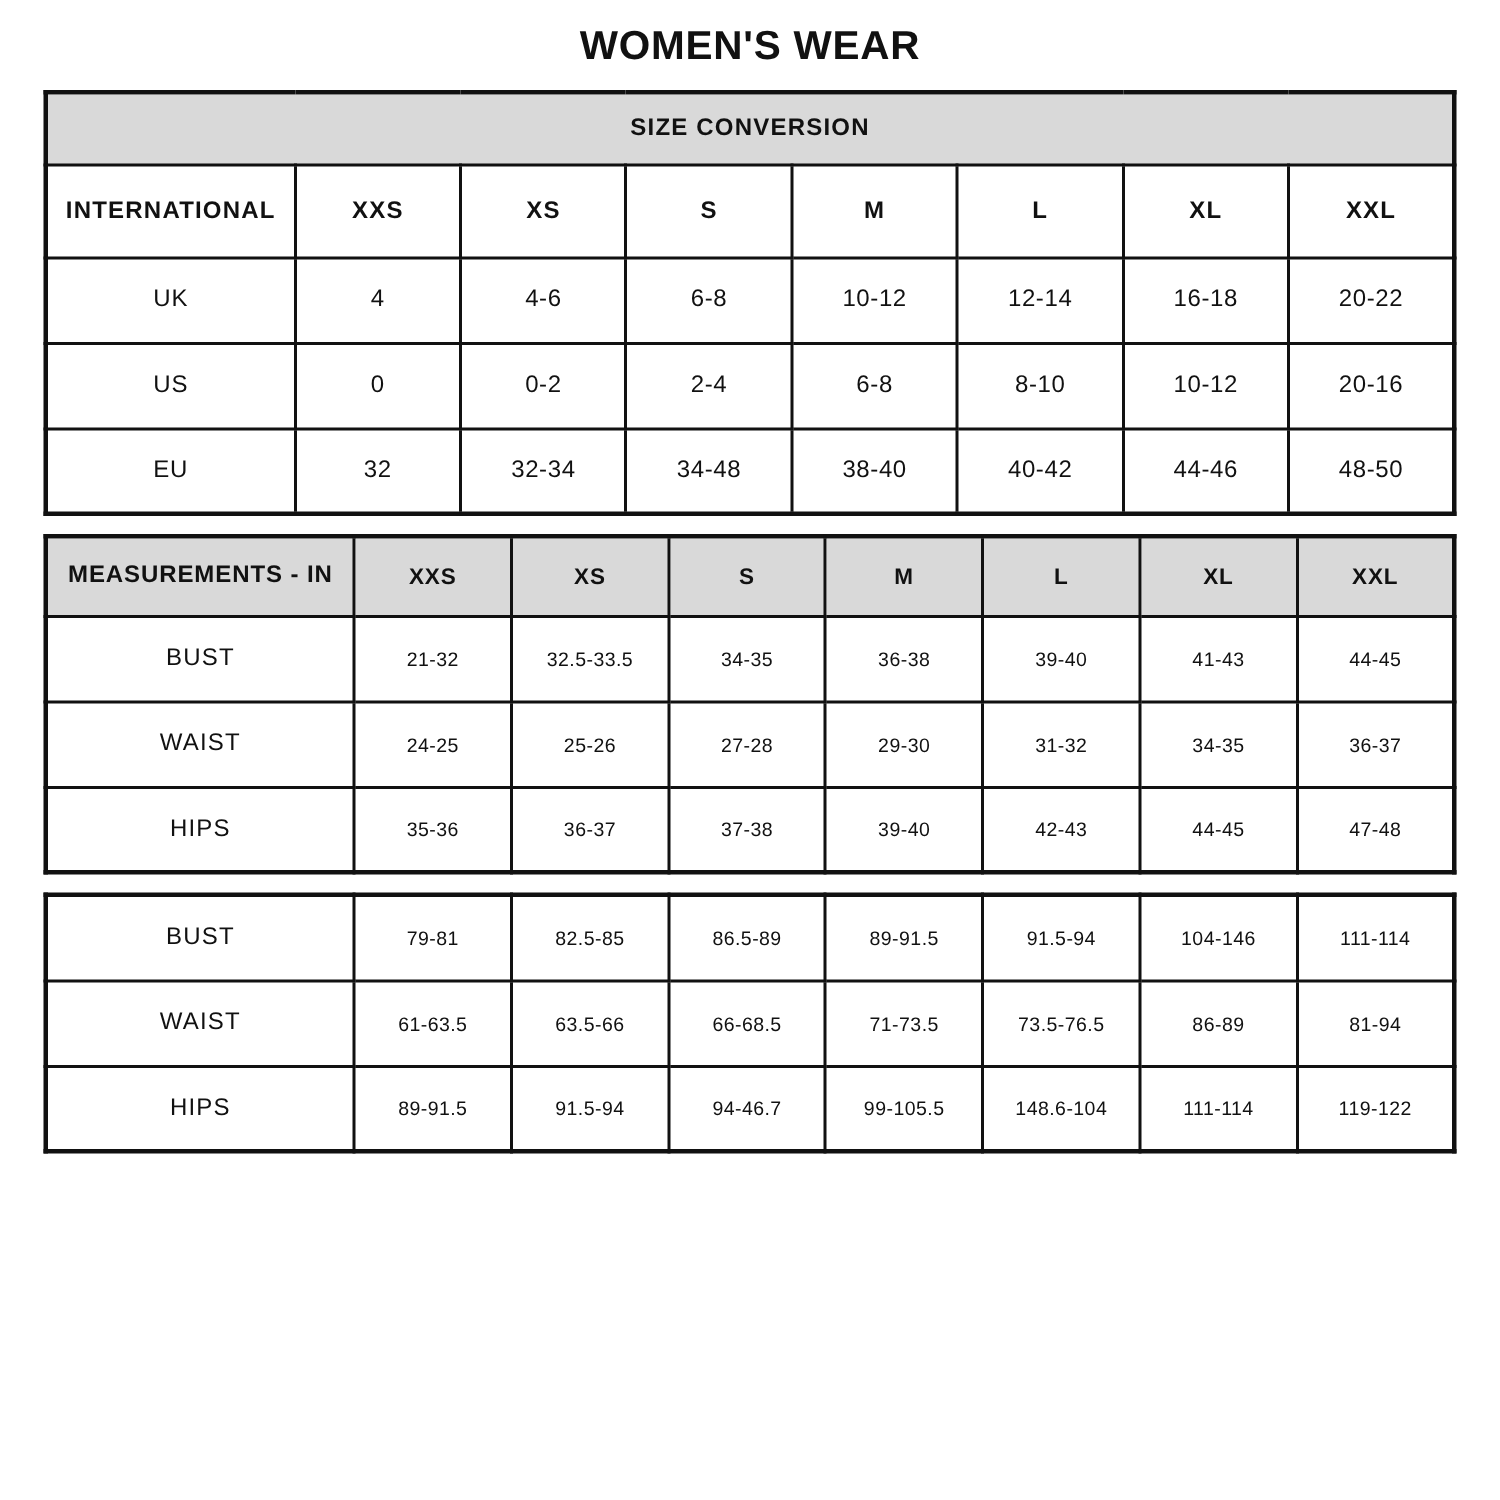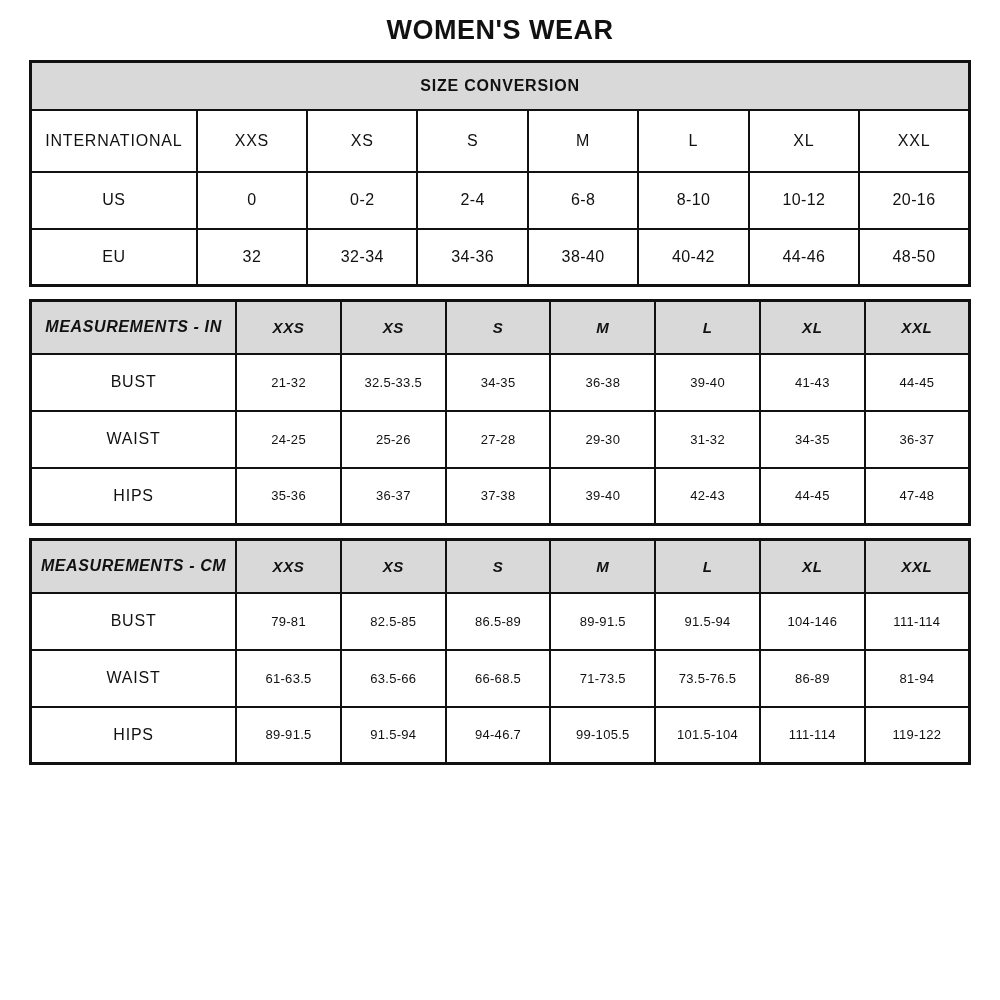--- a/index.html
+++ b/index.html
@@ -36,33 +36,32 @@
   .banner {
     background: var(--header-bg, #d9d9d9);
     font-size: 16px;
     font-weight: 700;
     letter-spacing: 0.8px;
     height: 48px;
   }
   
   .t1 col.c0 { width: 17.7%; }
   .t1 col.c  { width: 11.757%; }
-  .t1 .hcell  { height: 62px; font-weight: 400; font-size: 16px; letter-spacing: 0.8px; }
+  .t1 .hcell  { height: 62px; font-weight: 700; font-size: 16px; letter-spacing: 0.8px; }
   .t1 .rlabel { height: 57px; font-weight: 400; font-size: 16px; letter-spacing: 0.6px; }
   .t1 .vcell  { font-size: 16px; font-weight: 400; letter-spacing: 0.4px; }
   
   .tm col.m0 { width: 21.9%; }
   .tm col.m  { width: 11.157%; }
   .tm .hcell {
     background: var(--header-bg, #d9d9d9);
     height: 53px;
     font-weight: 700;
     font-size: 15px;
     letter-spacing: 0.6px;
-    font-style: italic;
   }
   .tm .hcell.label-col { font-size: 16px; }
   .tm .rlabel { height: 57px; font-weight: 400; font-size: 16px; letter-spacing: 0.8px; }
   .tm .vcell  { font-size: 13px; font-weight: 400; letter-spacing: 0.3px; }
 </style>
 </head>
 <body>
 
 <div class="page">
 
@@ -81,34 +80,44 @@
           <th class="hcell label-col">INTERNATIONAL</th>
           <th class="hcell">XXS</th>
           <th class="hcell">XS</th>
           <th class="hcell">S</th>
           <th class="hcell">M</th>
           <th class="hcell">L</th>
           <th class="hcell">XL</th>
           <th class="hcell">XXL</th>
         </tr>
         <tr>
+          <th class="rlabel">UK</th>
+          <td class="vcell">4</td>
+          <td class="vcell">4-6</td>
+          <td class="vcell">6-8</td>
+          <td class="vcell">10-12</td>
+          <td class="vcell">12-14</td>
+          <td class="vcell">16-18</td>
+          <td class="vcell">20-22</td>
+        </tr>
+        <tr>
           <th class="rlabel">US</th>
           <td class="vcell">0</td>
           <td class="vcell">0-2</td>
           <td class="vcell">2-4</td>
           <td class="vcell">6-8</td>
           <td class="vcell">8-10</td>
           <td class="vcell">10-12</td>
           <td class="vcell">20-16</td>
         </tr>
         <tr>
           <th class="rlabel">EU</th>
           <td class="vcell">32</td>
           <td class="vcell">32-34</td>
-          <td class="vcell">34-36</td>
+          <td class="vcell">34-48</td>
           <td class="vcell">38-40</td>
           <td class="vcell">40-42</td>
           <td class="vcell">44-46</td>
           <td class="vcell">48-50</td>
         </tr>
       </tbody>
     </table>
 
   <table class="tm">
     <colgroup>
@@ -159,30 +168,20 @@
       </tbody>
     </table>
 
   <table class="tm">
     <colgroup>
         <col class="m0">
         <col class="m" span="7">
       </colgroup>
   <tbody>
         <tr>
-          <th class="hcell label-col">MEASUREMENTS - CM</th>
-          <th class="hcell">XXS</th>
-          <th class="hcell">XS</th>
-          <th class="hcell">S</th>
-          <th class="hcell">M</th>
-          <th class="hcell">L</th>
-          <th class="hcell">XL</th>
-          <th class="hcell">XXL</th>
-        </tr>
-        <tr>
           <th class="rlabel">BUST</th>
           <td class="vcell">79-81</td>
           <td class="vcell">82.5-85</td>
           <td class="vcell">86.5-89</td>
           <td class="vcell">89-91.5</td>
           <td class="vcell">91.5-94</td>
           <td class="vcell">104-146</td>
           <td class="vcell">111-114</td>
         </tr>
         <tr>
@@ -194,20 +193,20 @@
           <td class="vcell">73.5-76.5</td>
           <td class="vcell">86-89</td>
           <td class="vcell">81-94</td>
         </tr>
         <tr>
           <th class="rlabel">HIPS</th>
           <td class="vcell">89-91.5</td>
           <td class="vcell">91.5-94</td>
           <td class="vcell">94-46.7</td>
           <td class="vcell">99-105.5</td>
-          <td class="vcell">101.5-104</td>
+          <td class="vcell">148.6-104</td>
           <td class="vcell">111-114</td>
           <td class="vcell">119-122</td>
         </tr>
       </tbody>
     </table>
 
 </div>
 
 </body></html>

